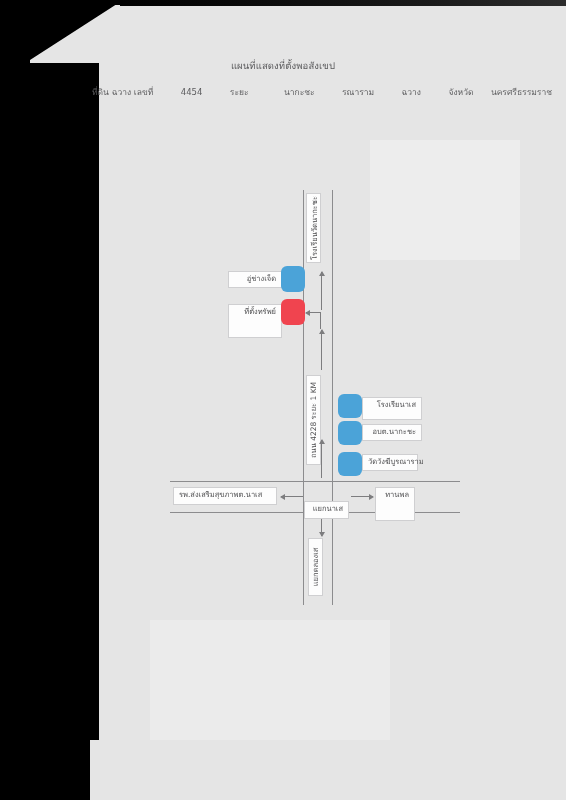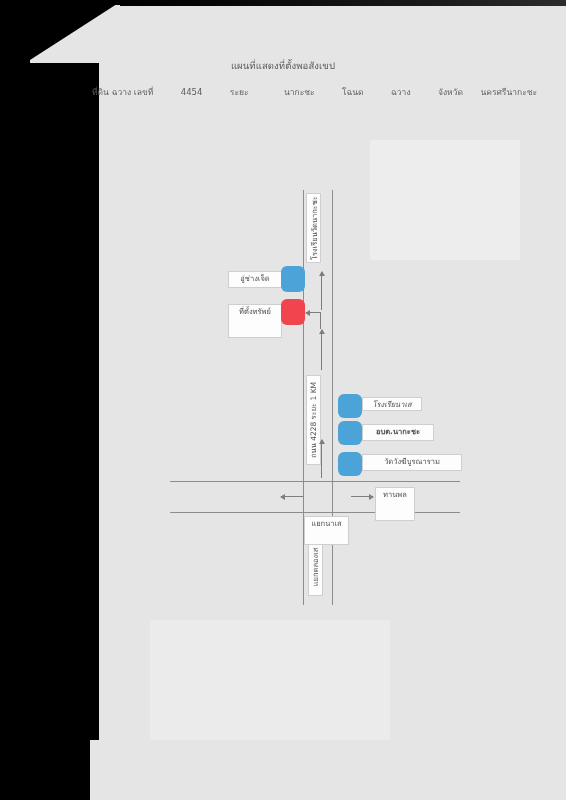--- a/index.html
+++ b/index.html
@@ -192,21 +192,21 @@
   .label-box {
     position: absolute;
     border: 1px solid #cfcfd1;
     background: #fdfdfd;
     color: #4e4e50;
     font-size: 7.5px;
     line-height: 1;
     padding: 3px 5px;
     white-space: nowrap;
     box-sizing: border-box;
-    text-align: center;
+    text-align: right;
   }
   .label-v {
     position: absolute;
     border: 1px solid #cfcfd1;
     background: #fdfdfd;
     color: #4e4e50;
     font-size: 7.5px;
     white-space: nowrap;
     box-sizing: border-box;
     display: flex;
@@ -243,27 +243,27 @@
 
   <div class="deed-line">
     <span class="fld">ที่ดิน ฉวาง เลขที่</span>
     <span class="gap-m"></span>
     <span class="fld">4454</span>
     <span class="gap-m"></span>
     <span class="fld">ระยะ</span>
     <span class="gap-l"></span>
     <span class="fld">นากะชะ</span>
     <span class="gap-m"></span>
-    <span class="fld">โฉนด</span>
+    <span class="fld">รณาราม</span>
     <span class="gap-m"></span>
     <span class="fld">ฉวาง</span>
     <span class="gap-m"></span>
     <span class="fld">จังหวัด</span>
     <span class="gap-s"></span>
-    <span class="fld">นครศรีนากะชะ</span>
+    <span class="fld">นครศรีธรรมราช</span>
   </div>
 
   <div class="map">
 
     <div class="road-v-left"></div>
     <div class="road-v-right"></div>
     <div class="road-h-top"></div>
     <div class="road-h-bot"></div>
 
     <div class="label-v" style="left:306px; top:193px; width:15px; height:70px;">
@@ -293,37 +293,40 @@
       <span>อู่ช่างเจ็ด</span>
     </div>
     <div class="marker" style="left:281px; top:266px; width:24px; height:26px; background:#4ba3d8;"></div>
 
     <div class="label-box" style="left:228px; top:304px; width:54px; height:34px;">
       <span>ที่ตั้งทรัพย์</span>
     </div>
     <div class="marker" style="left:281px; top:299px; width:24px; height:26px; background:#f0444f;"></div>
 
     <div class="marker" style="left:338px; top:394px; width:24px; height:24px; background:#4ba3d8;"></div>
-    <div class="label-box" style="left:362px; top:397px; width:60px; height:14px;font-style:italic;">
+    <div class="label-box" style="left:362px; top:397px; width:60px; height:23px;">
       <span>โรงเรียนาเส</span>
     </div>
 
     <div class="marker" style="left:338px; top:421px; width:24px; height:24px; background:#4ba3d8;"></div>
-    <div class="label-box" style="left:362px; top:424px; width:72px; height:17px;font-weight:bold;">
+    <div class="label-box" style="left:362px; top:424px; width:60px; height:17px;">
       <span>อบต.นากะชะ</span>
     </div>
 
     <div class="marker" style="left:338px; top:452px; width:24px; height:24px; background:#4ba3d8;"></div>
-    <div class="label-box" style="left:362px; top:454px; width:100px; height:17px;">
+    <div class="label-box" style="left:362px; top:454px; width:56px; height:17px;">
       <span>วัดวังฆีบูรณาราม</span>
     </div>
 
+    <div class="label-box" style="left:173px; top:487px; width:104px; height:18px; text-align:left;">
+      <span>รพ.ส่งเสริมสุขภาพต.นาเส</span>
+    </div>
     <div class="arrow arrow-left" style="left:281px; top:496px; width:22px;"></div>
 
-    <div class="label-box" style="left:304px; top:516px; width:45px; height:29px;">
+    <div class="label-box" style="left:304px; top:501px; width:45px; height:18px;">
       <span>แยกนาเส</span>
     </div>
 
     <div class="arrow arrow-right" style="left:351px; top:496px; width:22px;"></div>
     <div class="label-box" style="left:375px; top:487px; width:40px; height:34px;">
       <span>ทานพล</span>
     </div>
 
   </div>
 </div>

